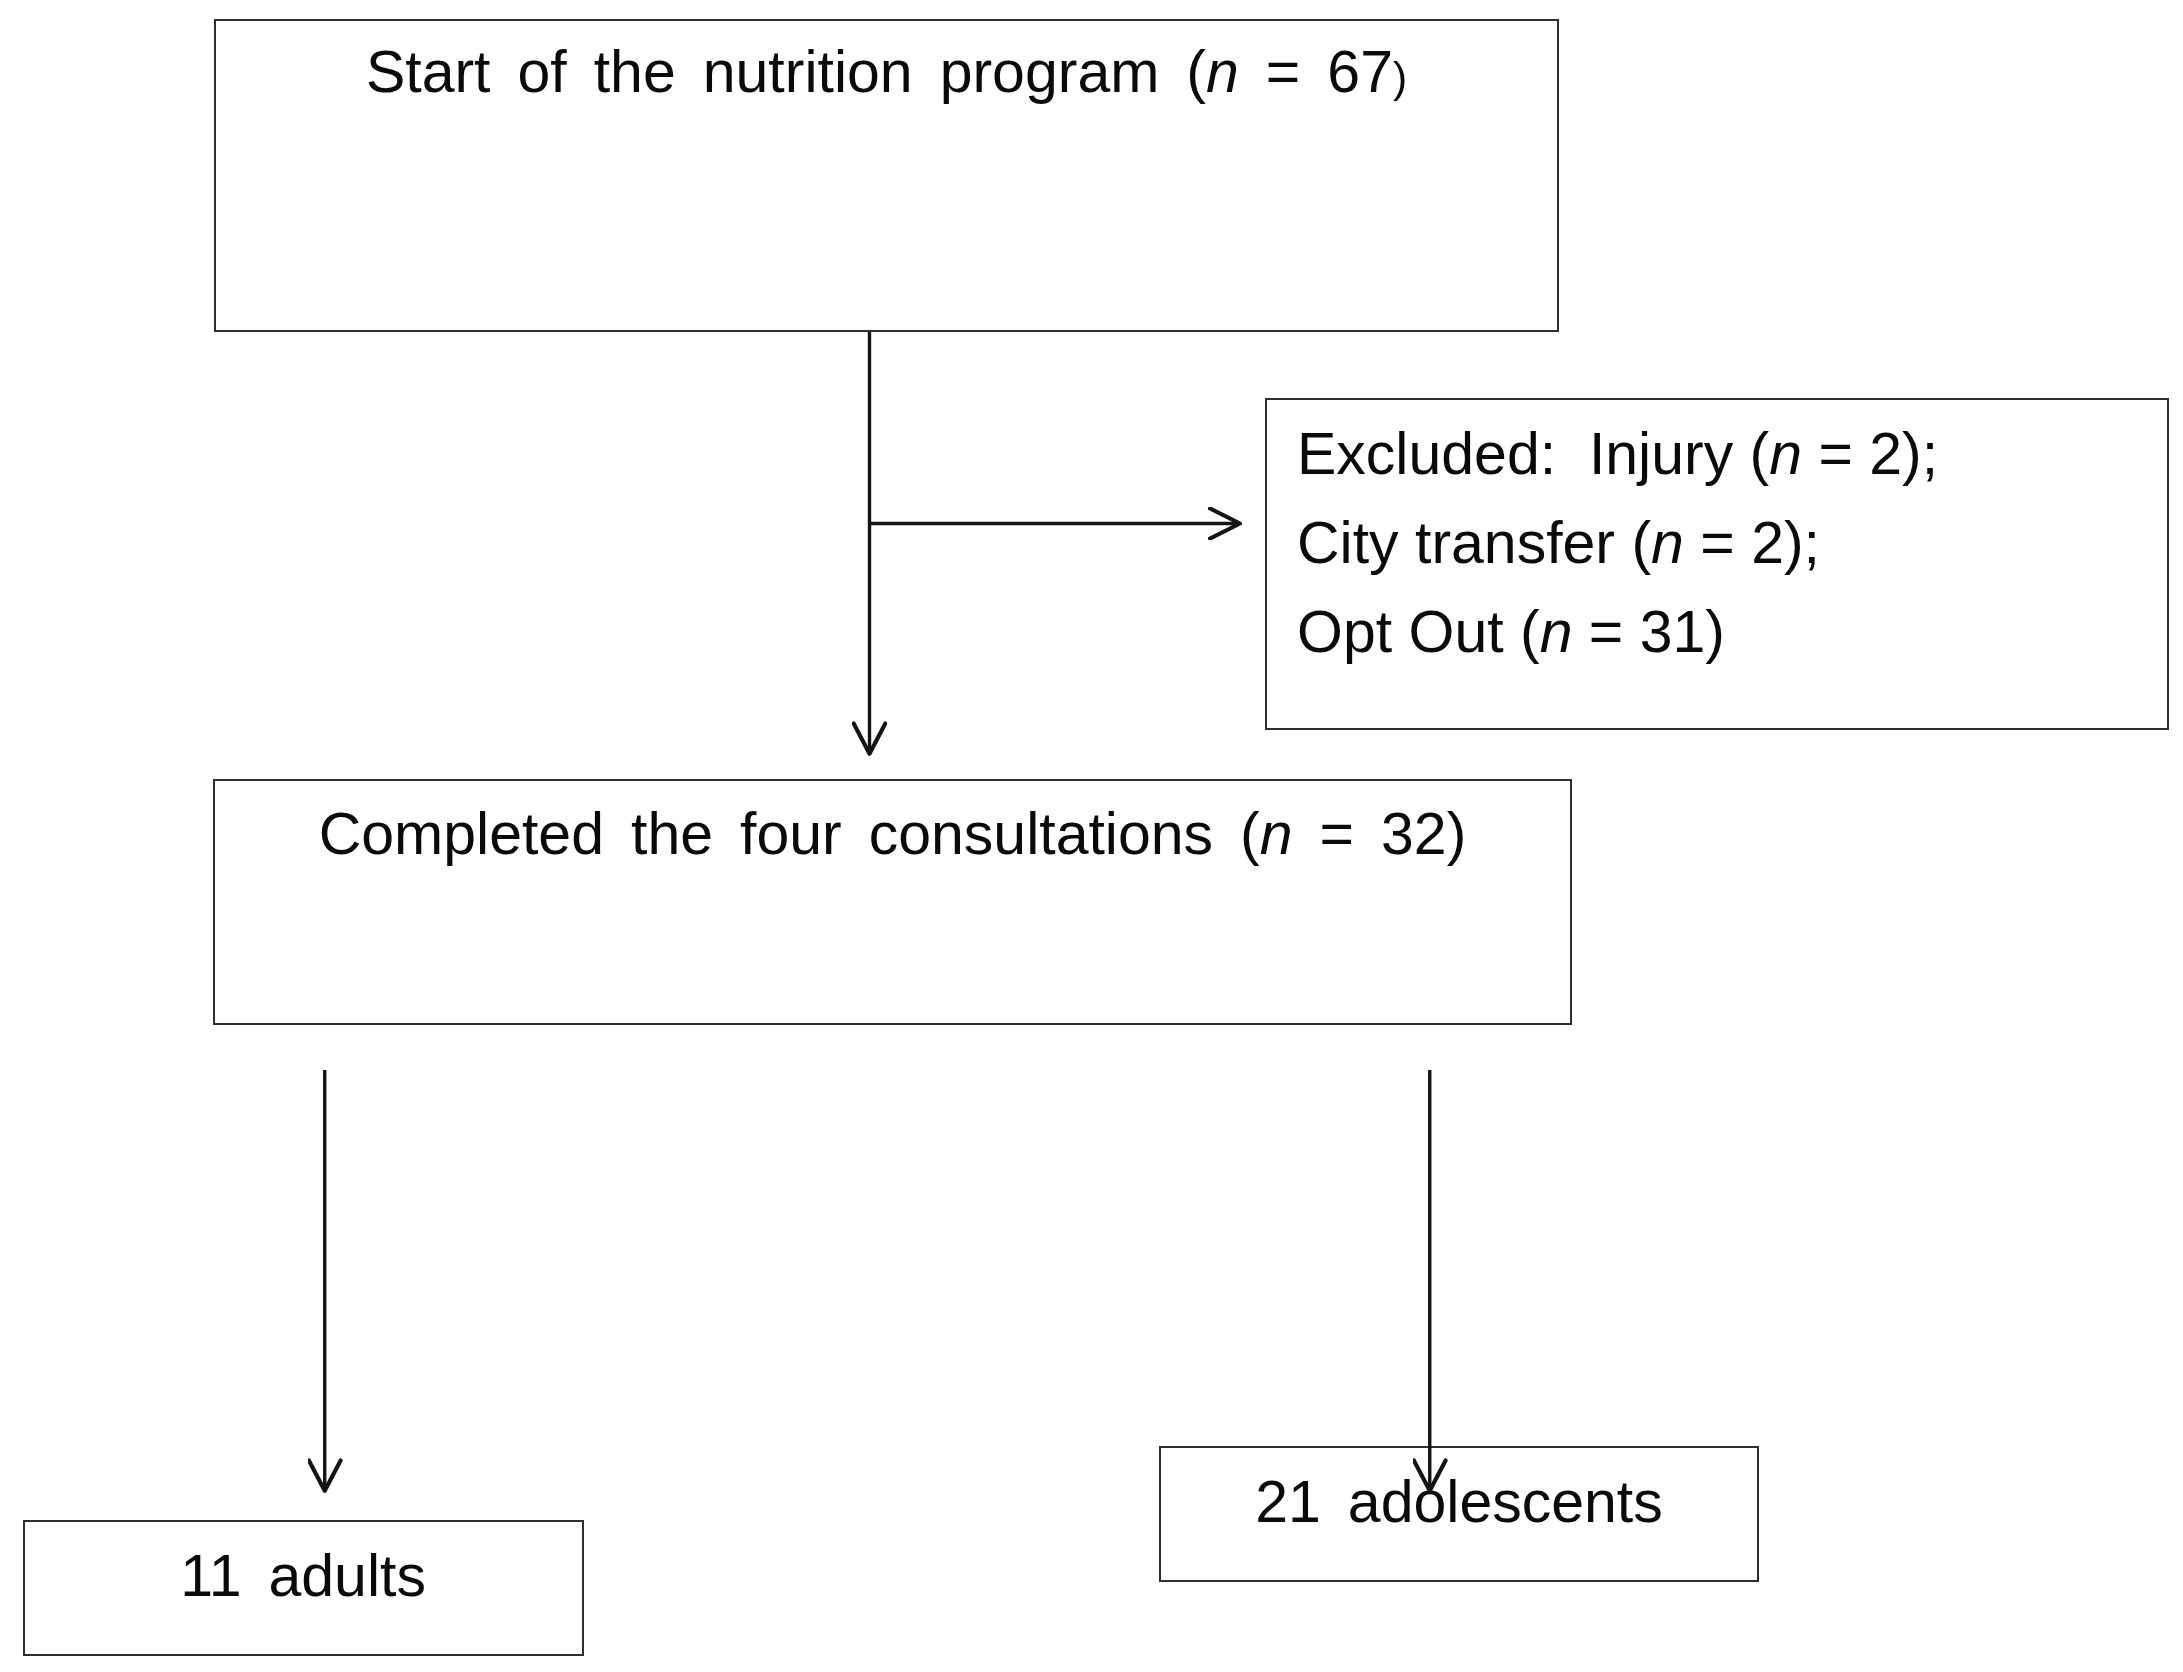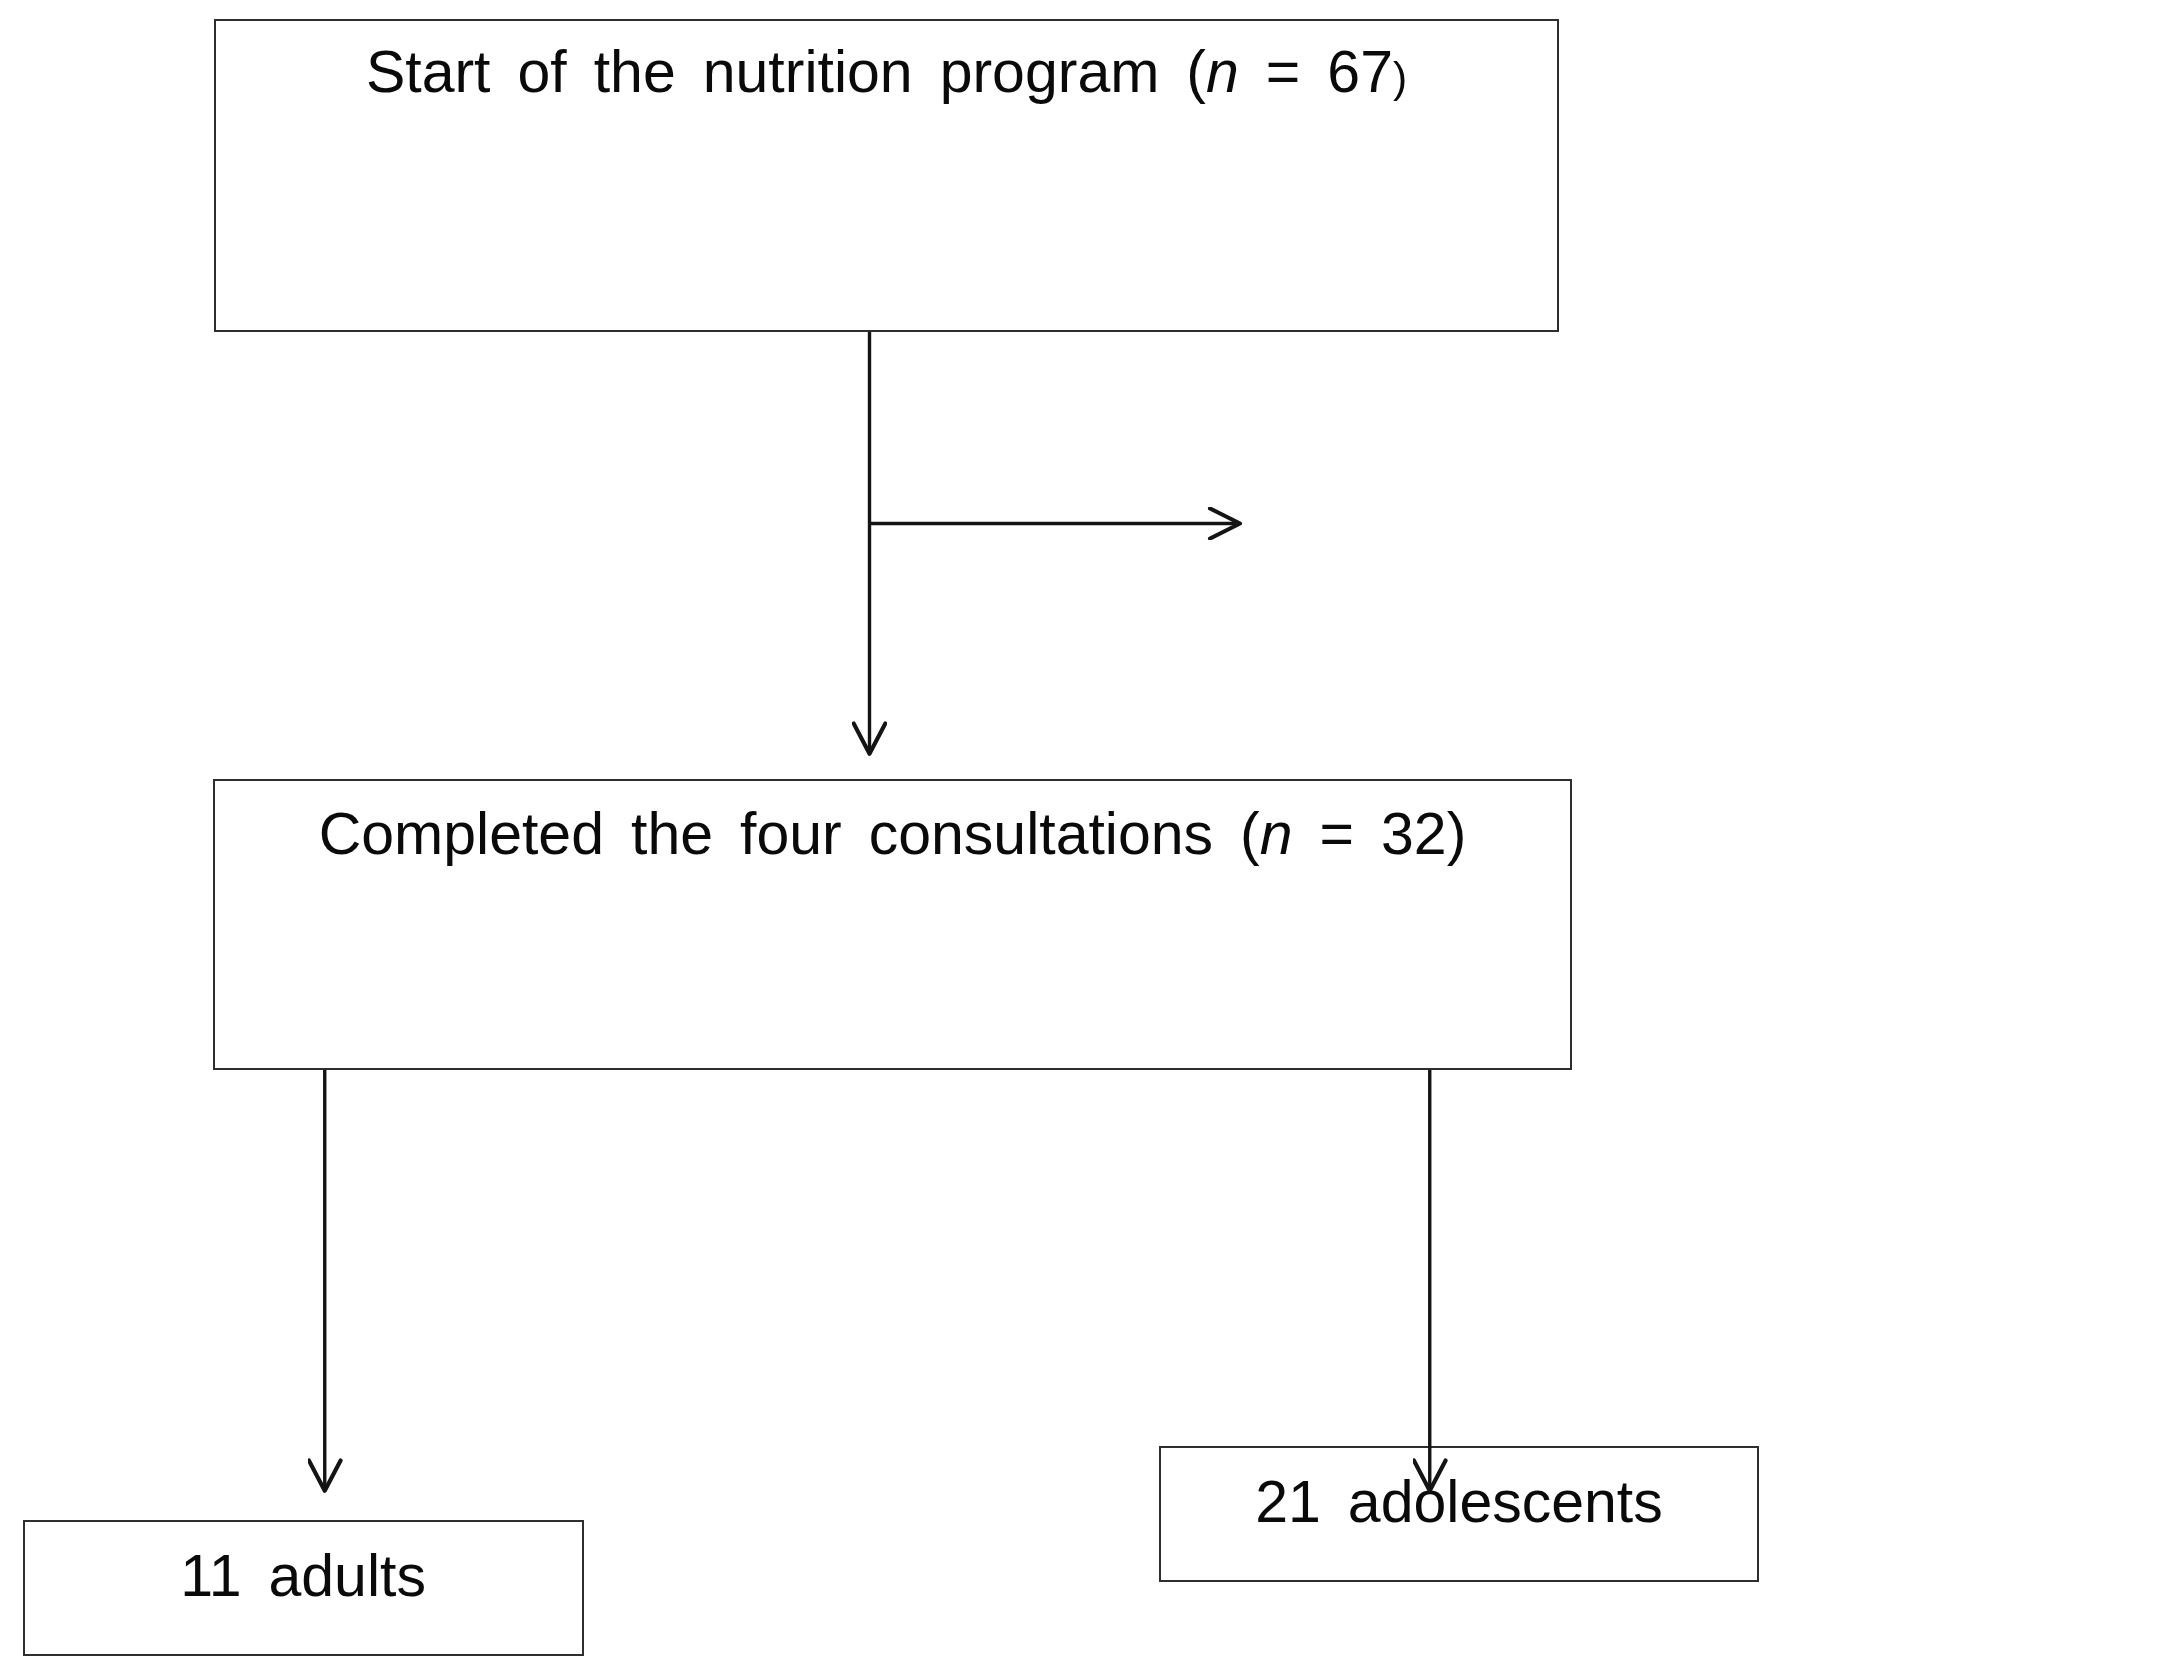--- a/index.html
+++ b/index.html
@@ -37,38 +37,43 @@
   .arrow line, .arrow polyline {
     stroke: #141414;
     fill: none;
   }
   .shaft { stroke-width: 4.5px; }
   .head  { stroke-width: 5.5px; stroke-linecap: round; stroke-linejoin: round; }
 
   
   #box-start        { left: 214px;  top: 19px;   width: 1345px; height: 313px; padding: 14.3px 15px 0; }
   #box-excluded     { left: 1265px; top: 398px;  width: 904px; height: 332px; padding: 9.8px 22.6px 0 30px; }
-  #box-completed    { left: 213px;  top: 779px; width: 1359px; height: 291px; padding: 16px 15px 0; }
+  #box-completed    { left: 213px;  top: 779px; width: 1359px; height: 246px; padding: 16px 15px 0; }
   #box-adults       { left: 22.6px;   top: 1520px; width: 561px;  height: 136px; padding: 17.4px 7.5px 0; }
   #box-adolescents  { left: 1159px; top: 1446px; width: 600px;  height: 136px; padding: 17.4px 7.5px 0; }
 
   #arrow-start-down { left: 852px; top: 332px;  }
   #arrow-excluded   { left: 870px; top: 507px;  }
   #arrow-adults     { left: 308px;  top: 1070px; }
   #arrow-adolesc    { left: 1413px; top: 1070px; }
 </style>
 </head>
 <body>
 
 <div class="canvas">
 
   <div class="fbox" id="box-start">
     <div class="btext center"><span>Start of the nutrition program (</span><span class="it">n</span><span> = 67</span><span class="sp">)</span></div>
   </div>
 
+  <div class="fbox" id="box-excluded">
+    <div class="ex-line"><span>Excluded:  Injury (</span><span class="it">n</span><span> = 2);</span></div>
+    <div class="ex-line"><span>City transfer (</span><span class="it">n</span><span> = 2);</span></div>
+    <div class="ex-line"><span>Opt Out (</span><span class="it">n</span><span> = 31)</span></div>
+  </div>
 
   <div class="fbox" id="box-completed">
     <div class="btext center"><span>Completed the four consultations (</span><span class="it">n</span><span> = 32)</span></div>
   </div>
 
   <div class="fbox" id="box-adults">
     <div class="btext center">11 adults</div>
   </div>
 
   <div class="fbox" id="box-adolescents">

